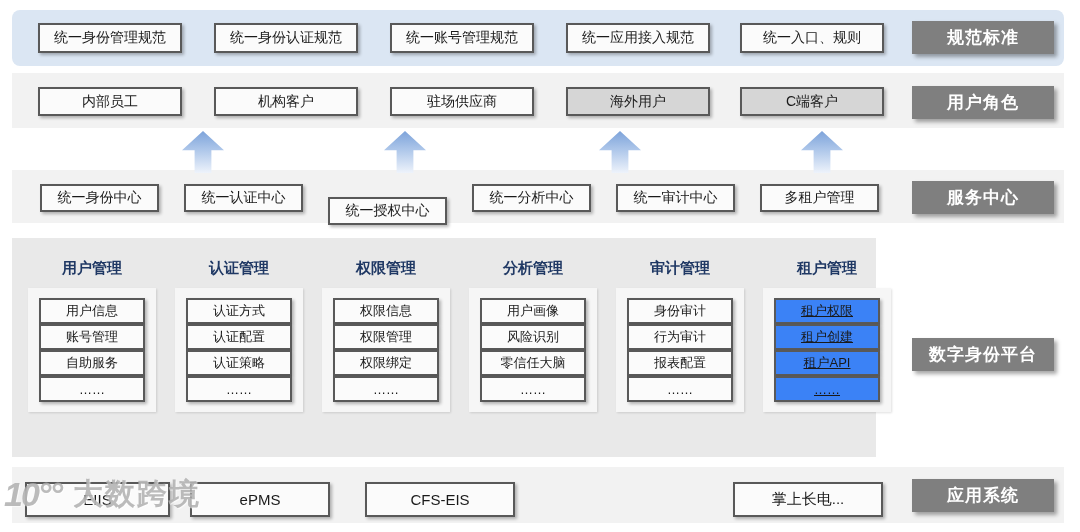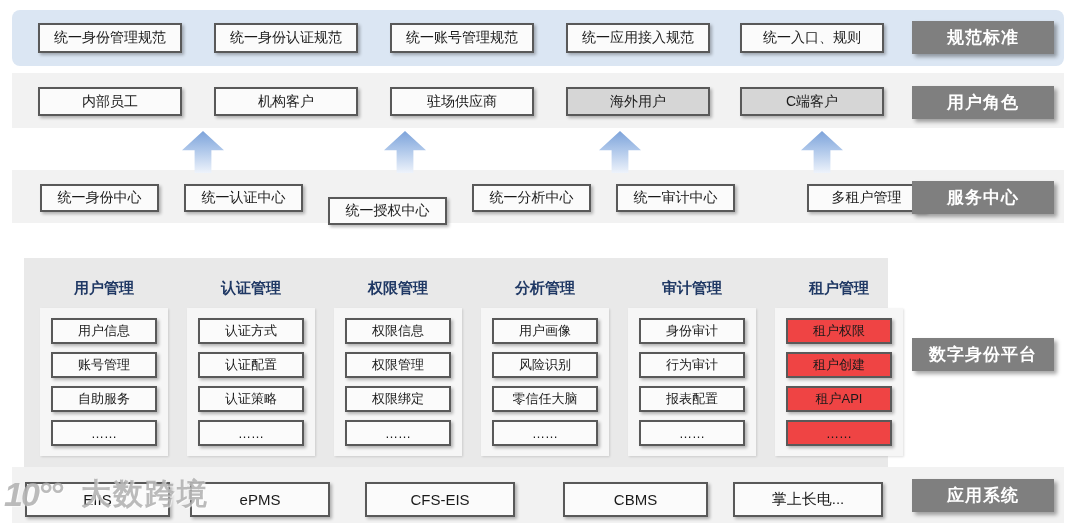--- a/index.html
+++ b/index.html
@@ -3,21 +3,21 @@
 <meta charset="utf-8">
 <style>
   html,body{margin:0;padding:0;background:#ffffff;}
   .canvas{
     position:relative;width:1080px;height:532px;background:#ffffff;
     font-family:"Liberation Sans","DejaVu Sans",sans-serif;overflow:hidden;
   }
   .band{position:absolute;left:12px;width:1052px;}
   .band-blue{background:#dbe6f3;}
   .band-gray{background:#f2f2f2;}
-  .platform{position:absolute;left:24px;width:864px;background:#e9e9e9;margin-top:20px;}
+  .platform{position:absolute;left:12px;width:864px;background:#e9e9e9;}
   .box{
     position:absolute;display:flex;align-items:center;justify-content:center;
     background:#fbfbfb;border:2px solid #595959;box-sizing:border-box;
     box-shadow:2px 2px 3px rgba(0,0,0,0.28);
     font-size:14px;color:#1a1a1a;white-space:nowrap;
   }
   .box.gray{background:#d6d6d6;}
   .side-label{
     position:absolute;left:912px;width:142px;height:33px;background:#7f7f7f;
     color:#ffffff;font-weight:bold;font-size:17px;letter-spacing:1px;
@@ -29,31 +29,31 @@
     background:linear-gradient(180deg,#7da3da 0%,#aec7ea 45%,#eef3fb 100%);
     clip-path:polygon(50% 0%,100% 46%,70% 46%,70% 100%,30% 100%,30% 46%,0% 46%);
   }
   .col{position:absolute;top:20px;width:128px;}
   .col-header{
     text-align:center;font-weight:bold;color:#1f3864;font-size:15px;
     height:20px;line-height:20px;margin-bottom:10px;
   }
   .col-panel{
     background:#f6f6f6;padding:10px 11px;box-sizing:border-box;
-    display:flex;flex-direction:column;gap:8px;box-shadow:1px 1px 2px rgba(0,0,0,0.12);
+    display:flex;flex-direction:column;box-shadow:1px 1px 2px rgba(0,0,0,0.12);
   }
   .item-box{
     height:26px;display:flex;align-items:center;justify-content:center;
     background:#fbfbfb;border:2px solid #595959;box-sizing:border-box;
     box-shadow:2px 2px 3px rgba(0,0,0,0.28);font-size:13px;color:#1a1a1a;white-space:nowrap;
   }
-  .item-box.gray{background:#ef4444;}
+  .item-box.gray{background:#3b82f6;text-decoration:underline;}
   .app-box{font-size:15px;}
   .watermark{
-    position:absolute;left:4px;top:474px;z-index:5;display:flex;align-items:center;gap:20px;
+    position:absolute;left:4px;top:474px;z-index:5;display:flex;align-items:center;gap:12px;
     color:rgba(170,170,170,0.8);text-shadow:1px 1px 1px rgba(255,255,255,0.7);
     pointer-events:none;
   }
   .wm-logo{font-size:34px;font-weight:bold;font-style:italic;letter-spacing:-2px;}
   .wm-text{font-size:30px;font-weight:bold;letter-spacing:2px;}
 </style>
 </head>
 <body>
 
 <div class="canvas">
@@ -80,21 +80,21 @@
   <div class="arrow" style="left:384px;"></div>
   <div class="arrow" style="left:599px;"></div>
   <div class="arrow" style="left:801px;"></div>
 
   <div class="band band-gray" style="top:170px;height:53px;">
     <div class="box" style="left:28px;top:14px;width:119px;height:28px;">统一身份中心</div>
     <div class="box" style="left:172px;top:14px;width:119px;height:28px;">统一认证中心</div>
     <div class="box" style="left:316px;top:27px;width:119px;height:28px;">统一授权中心</div>
     <div class="box" style="left:460px;top:14px;width:119px;height:28px;">统一分析中心</div>
     <div class="box" style="left:604px;top:14px;width:119px;height:28px;">统一审计中心</div>
-    <div class="box" style="left:748px;top:14px;width:119px;height:28px;margin-left:47px;">多租户管理</div>
+    <div class="box" style="left:748px;top:14px;width:119px;height:28px;">多租户管理</div>
   </div>
   <div class="side-label" style="top:181px;">服务中心</div>
 
   <div class="platform" style="top:238px;height:219px;">
 
     <div class="col" style="left:16px;">
       <div class="col-header">用户管理</div>
       <div class="col-panel">
         <div class="item-box">用户信息</div>
         <div class="item-box">账号管理</div>
@@ -153,21 +153,20 @@
       </div>
     </div>
 
   </div>
   <div class="side-label" style="top:338px;">数字身份平台</div>
 
   <div class="band band-gray" style="top:467px;height:56px;">
     <div class="box app-box" style="left:13px;top:15px;width:145px;height:35px;">EIIS</div>
     <div class="box app-box" style="left:178px;top:15px;width:140px;height:35px;">ePMS</div>
     <div class="box app-box" style="left:353px;top:15px;width:150px;height:35px;">CFS-EIS</div>
-    <div class="box app-box" style="left:551px;top:15px;width:145px;height:35px;">CBMS</div>
     <div class="box app-box" style="left:721px;top:15px;width:150px;height:35px;">掌上长电...</div>
   </div>
   <div class="side-label" style="top:479px;">应用系统</div>
 
   <div class="watermark">
     <span class="wm-logo">10°°</span>
     <span class="wm-text">大数跨境</span>
   </div>
 
 </div>

